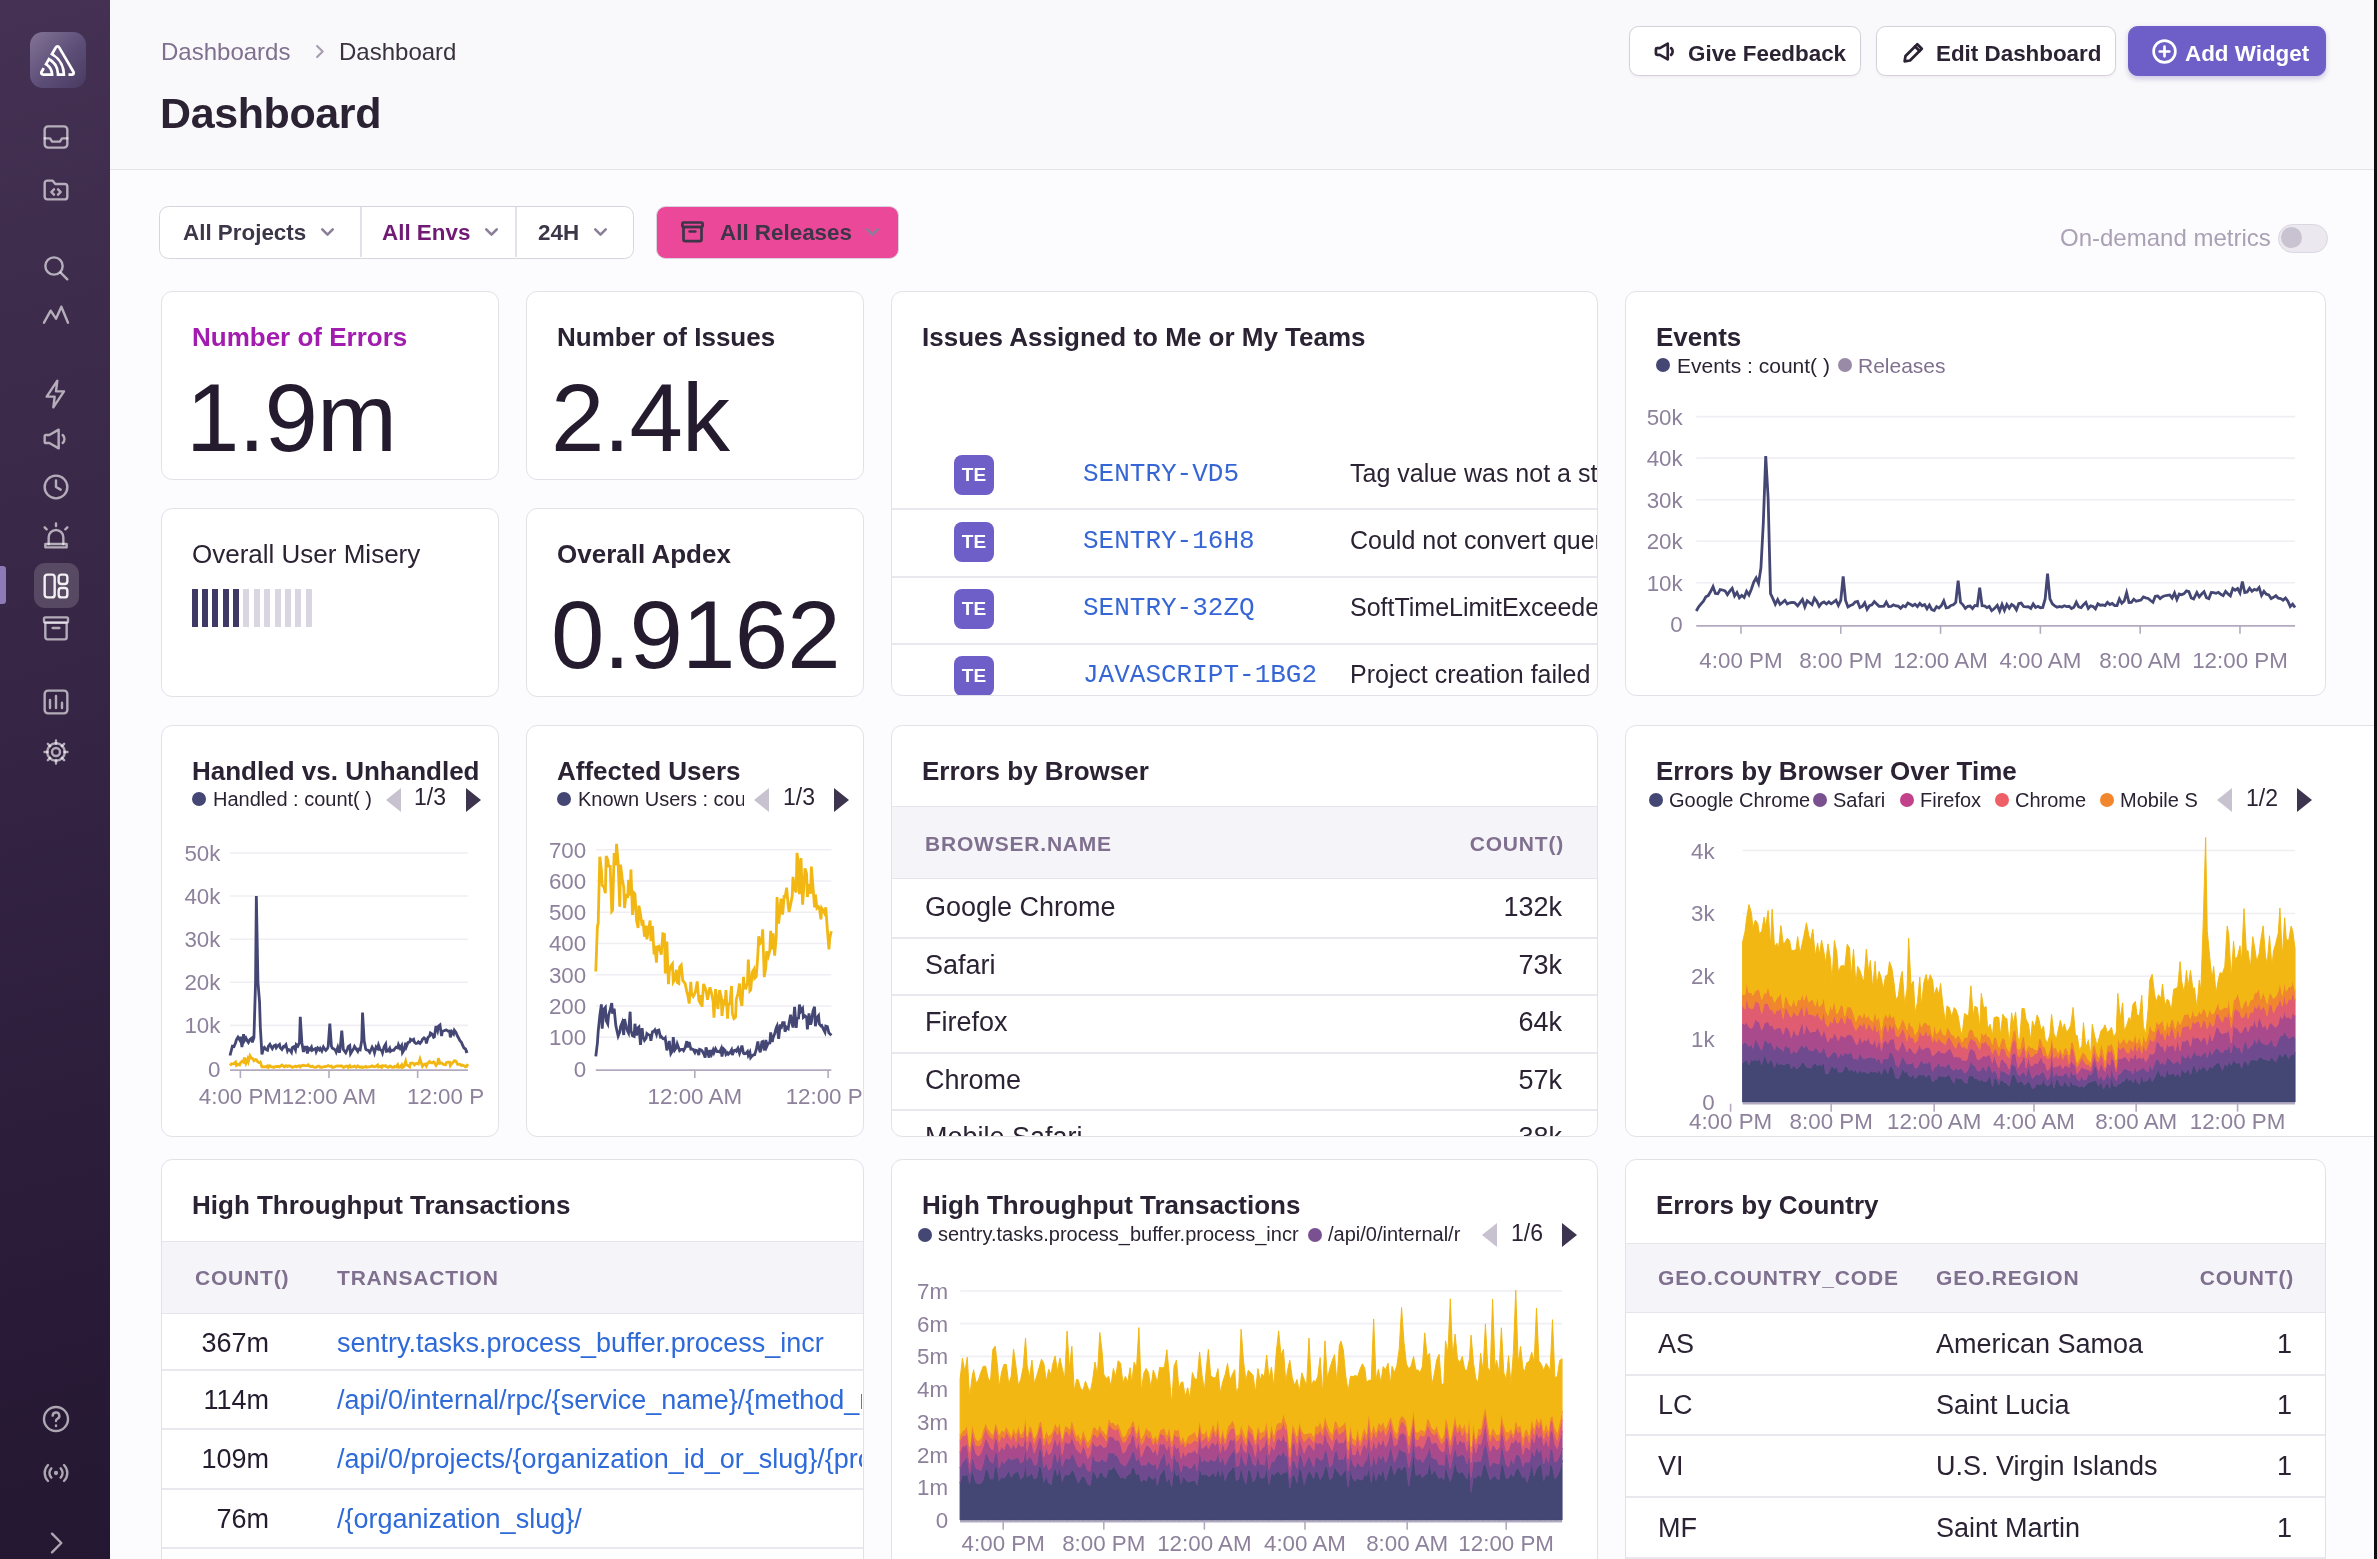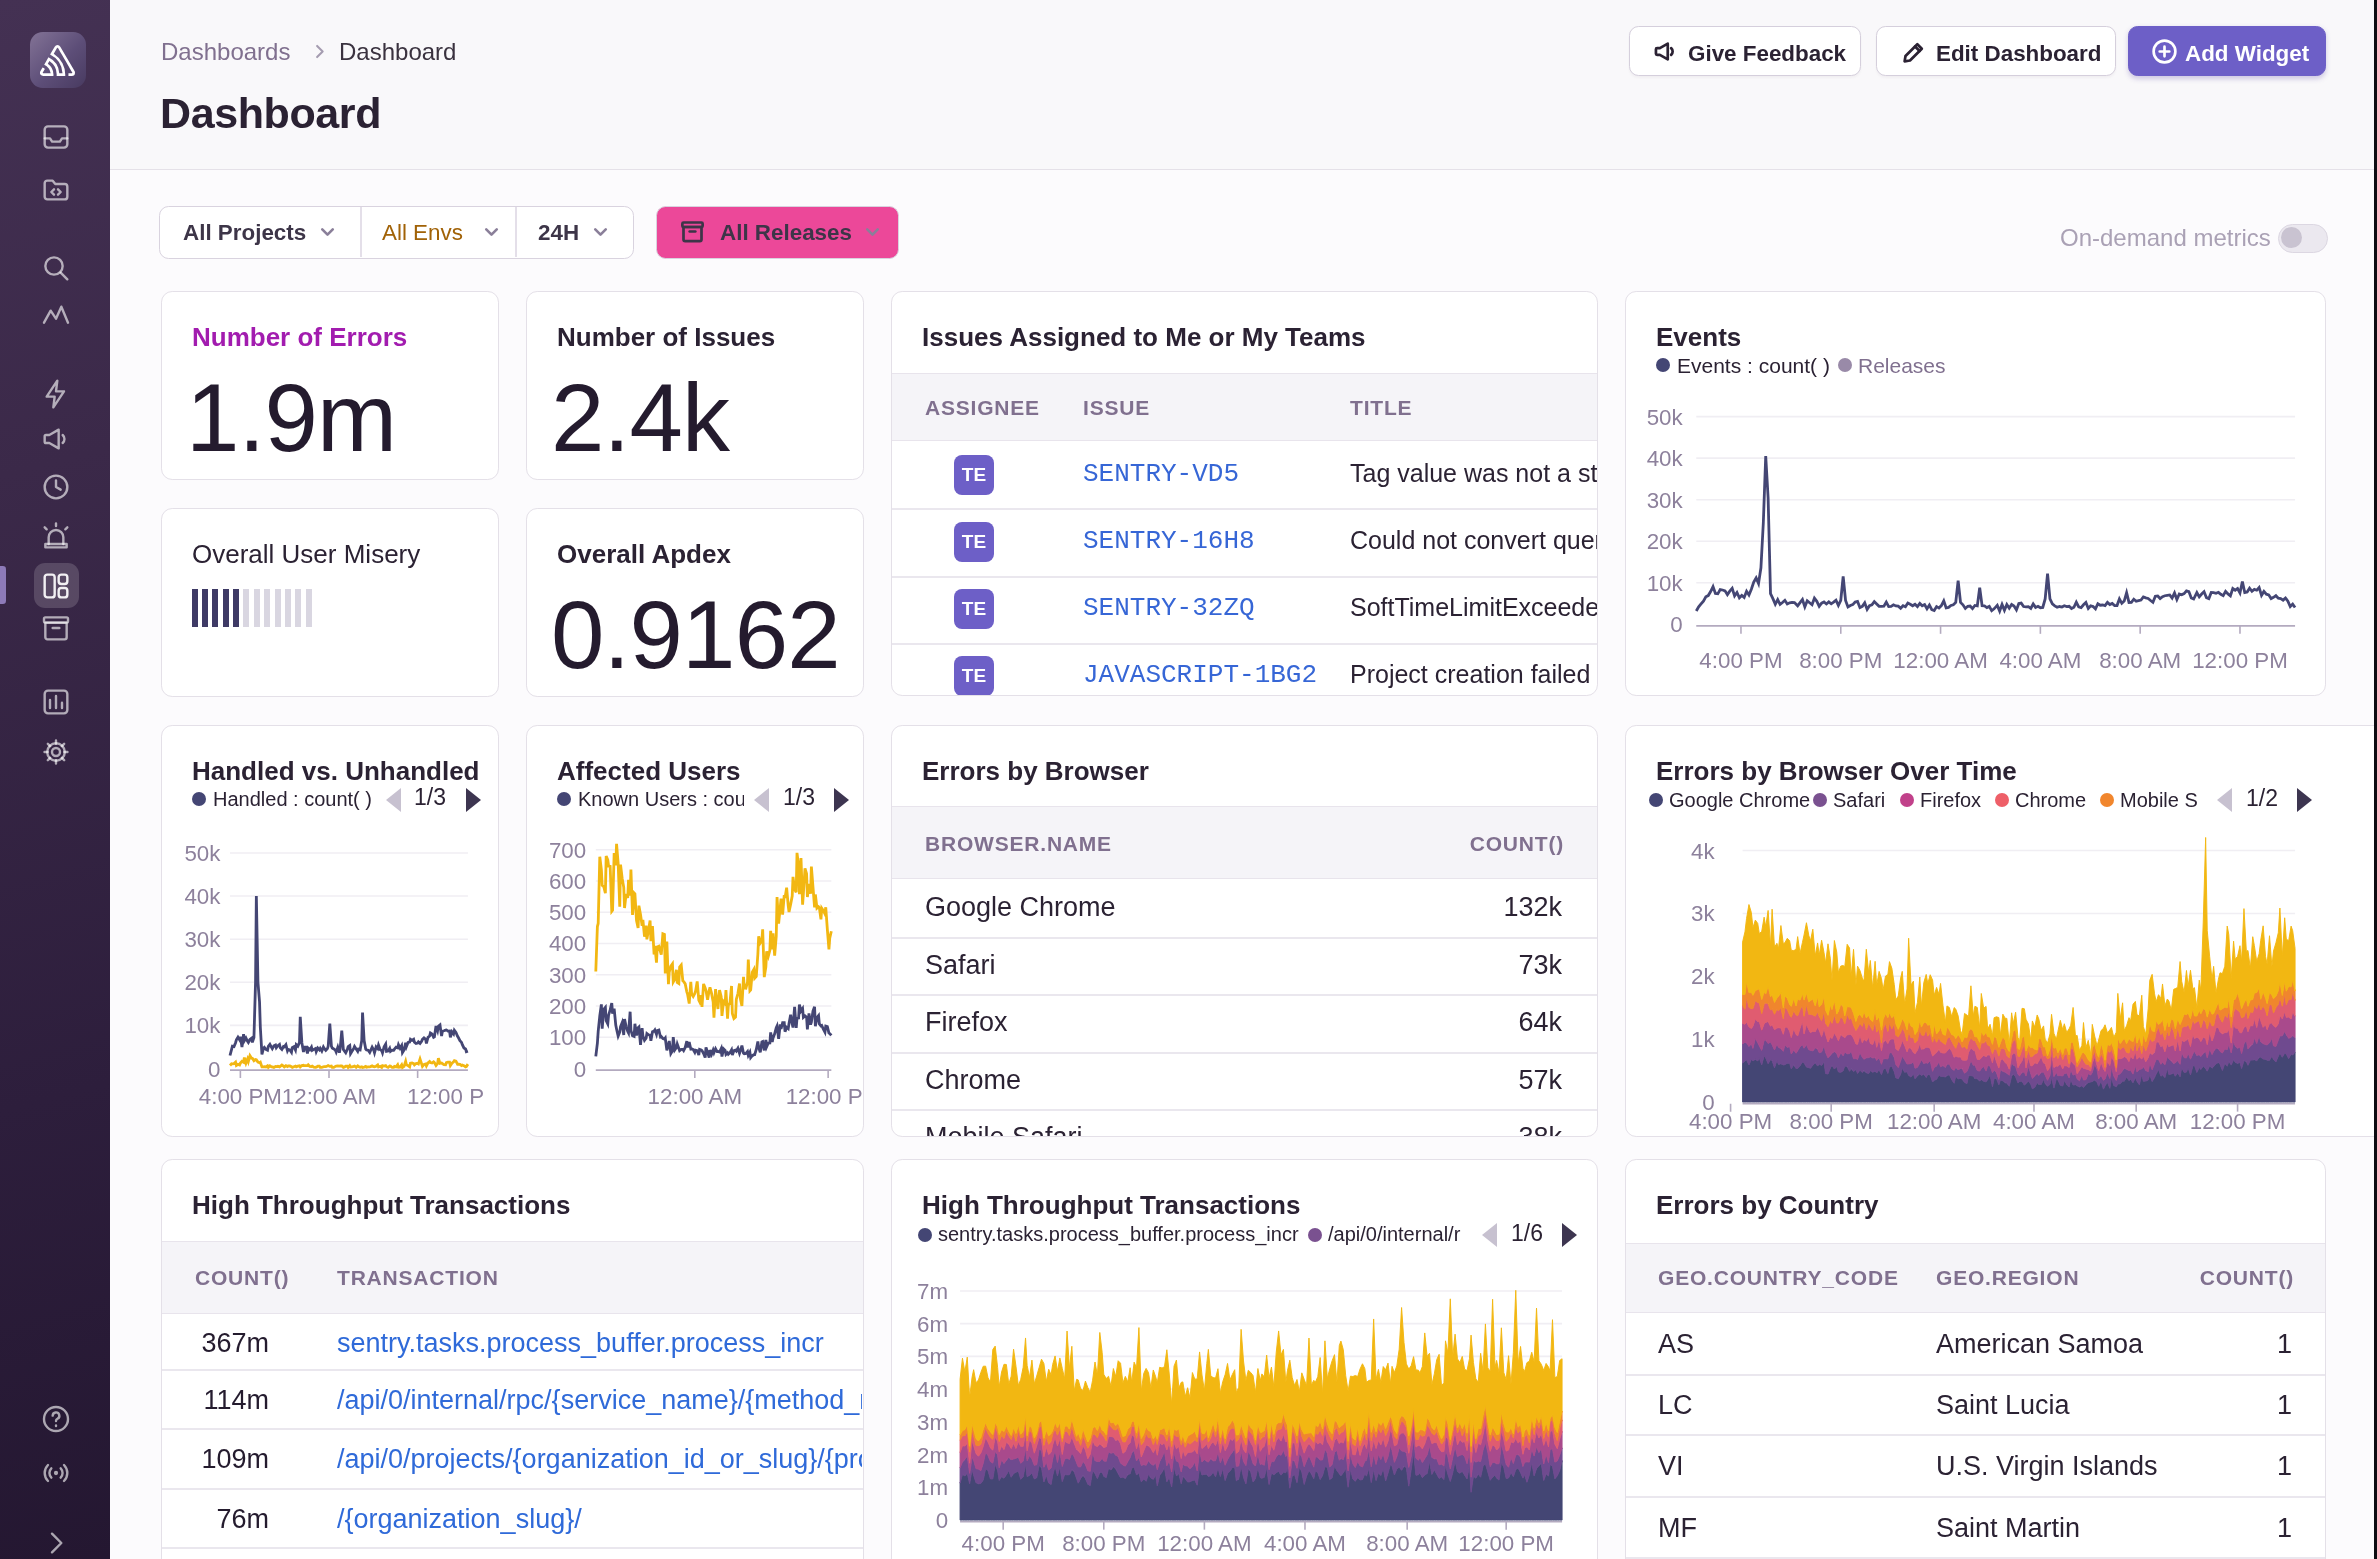--- a/index.html
+++ b/index.html
@@ -44,21 +44,21 @@
   </div>
 </div>
 
 <div style="position:absolute;left:159px;top:206px;width:475px;height:53px;background:#fff;border:1.6px solid #d9d3df;border-radius:9.6px">
   <div style="position:absolute;left:200px;top:0;width:1.6px;height:50px;background:#e4dfe9"></div>
   <div style="position:absolute;left:355px;top:0;width:1.6px;height:50px;background:#e4dfe9"></div>
   <div style="position:absolute;left:23px;top:12.8px;font-size:22.4px;font-weight:700;color:#3d3548;white-space:nowrap">All Projects</div>
   <svg width="21" height="21" viewBox="0 0 24 24" fill="none" stroke="#8a7f99" stroke-width="3" stroke-linecap="round" stroke-linejoin="round" style="position:absolute;left:157px;top:14.4px">
       <path d="m6 9.5 6 6 6-6"></path>
     </svg>
-  <div style="position:absolute;left:222px;top:12.8px;font-size:22.4px;font-weight:400;color:#a16207;white-space:nowrap">All Envs</div>
+  <div style="position:absolute;left:222px;top:12.8px;font-size:22.4px;font-weight:700;color:#701a75;white-space:nowrap">All Envs</div>
   <svg width="21" height="21" viewBox="0 0 24 24" fill="none" stroke="#8a7f99" stroke-width="3" stroke-linecap="round" stroke-linejoin="round" style="position:absolute;left:321px;top:14.4px">
       <path d="m6 9.5 6 6 6-6"></path>
     </svg>
   <div style="position:absolute;left:378px;top:12.8px;font-size:22.4px;font-weight:700;color:#3d3548;white-space:nowrap">24H</div>
   <svg width="21" height="21" viewBox="0 0 24 24" fill="none" stroke="#8a7f99" stroke-width="3" stroke-linecap="round" stroke-linejoin="round" style="position:absolute;left:430px;top:14.4px">
       <path d="m6 9.5 6 6 6-6"></path>
     </svg>
 </div>
 <div style="position:absolute;left:656px;top:206px;width:243px;height:53px;background:#ec4899;border:1.6px solid #d9d3df;border-radius:9.6px">
   <svg width="27" height="27" viewBox="0 0 24 24" fill="none" stroke="#3d3548" stroke-width="2.4" stroke-linecap="round" stroke-linejoin="round" style="position:absolute;left:22.4px;top:11.2px">
@@ -97,25 +97,20 @@
     <div style="position:absolute;left:123px;top:80px;width:6.4px;height:38px;background:#d9d6e1"></div>
     <div style="position:absolute;left:133px;top:80px;width:6.4px;height:38px;background:#d9d6e1"></div>
     <div style="position:absolute;left:144px;top:80px;width:6.4px;height:38px;background:#d9d6e1"></div>
   </div>
 <div class="card" style="left:526px;top:508px;width:338px;height:189px">
     <div style="position:absolute;left:30px;top:30px;font-size:26px;font-weight:700;color:#2b2233;white-space:nowrap">Overall Apdex</div>
     <div style="position:absolute;left:24px;top:78px;font-size:96px;font-weight:400;color:#241b2e;letter-spacing:-0.8px;line-height:96px">0.9162</div>
   </div>
 <div class="card" style="left:891px;top:291px;width:707px;height:405px">
     <div style="position:absolute;left:30px;top:30px;font-size:26px;font-weight:700;color:#2b2233;white-space:nowrap">Issues Assigned to Me or My Teams</div>
-    <div style="position:absolute;left:0;top:81px;width:707px;height:68px;background:#f5f4f8;border-top:1.6px solid #e8e4ec;border-bottom:1.6px solid #e8e4ec">
-      <div style="position:absolute;top:22.4px;font-size:21px;font-weight:700;letter-spacing:0.8px;color:#80708f;white-space:nowrap;left:33px;">ASSIGNEE</div>
-      <div style="position:absolute;top:22.4px;font-size:21px;font-weight:700;letter-spacing:0.8px;color:#80708f;white-space:nowrap;left:191px;">ISSUE</div>
-      <div style="position:absolute;top:22.4px;font-size:21px;font-weight:700;letter-spacing:0.8px;color:#80708f;white-space:nowrap;left:458px;">TITLE</div>
-    </div>
     <div style="position:absolute;left:62px;top:163px;width:40px;height:40px;background:#6d5fc7;border-radius:8px;color:#fff;font-size:19px;font-weight:700;text-align:center;line-height:40px">TE</div>
     <div style="position:absolute;left:191px;top:167px;font-size:26px;font-family:'Liberation Mono',monospace;color:#3666d6;white-space:nowrap">SENTRY-VD5</div>
     <div style="position:absolute;left:458px;top:167px;width:249px;font-size:25px;color:#2b2233;white-space:nowrap;overflow:hidden">Tag value was not a string</div>
     <div style="position:absolute;left:0;top:216px;width:707px;height:1.6px;background:#eae7ee"></div>
     <div style="position:absolute;left:62px;top:230px;width:40px;height:40px;background:#6d5fc7;border-radius:8px;color:#fff;font-size:19px;font-weight:700;text-align:center;line-height:40px">TE</div>
     <div style="position:absolute;left:191px;top:234px;font-size:26px;font-family:'Liberation Mono',monospace;color:#3666d6;white-space:nowrap">SENTRY-16H8</div>
     <div style="position:absolute;left:458px;top:234px;width:249px;font-size:25px;color:#2b2233;white-space:nowrap;overflow:hidden">Could not convert query to</div>
     <div style="position:absolute;left:0;top:284px;width:707px;height:1.6px;background:#eae7ee"></div>
     <div style="position:absolute;left:62px;top:297px;width:40px;height:40px;background:#6d5fc7;border-radius:8px;color:#fff;font-size:19px;font-weight:700;text-align:center;line-height:40px">TE</div>
     <div style="position:absolute;left:191px;top:301px;font-size:26px;font-family:'Liberation Mono',monospace;color:#3666d6;white-space:nowrap">SENTRY-32ZQ</div>

